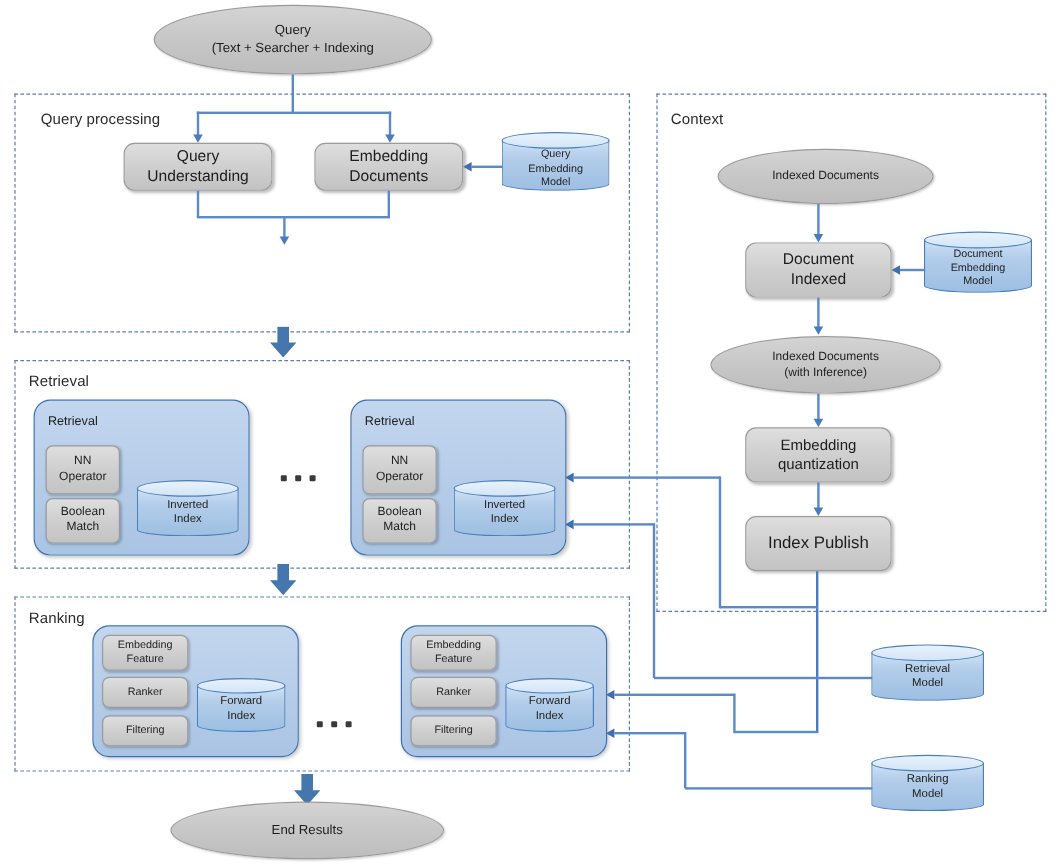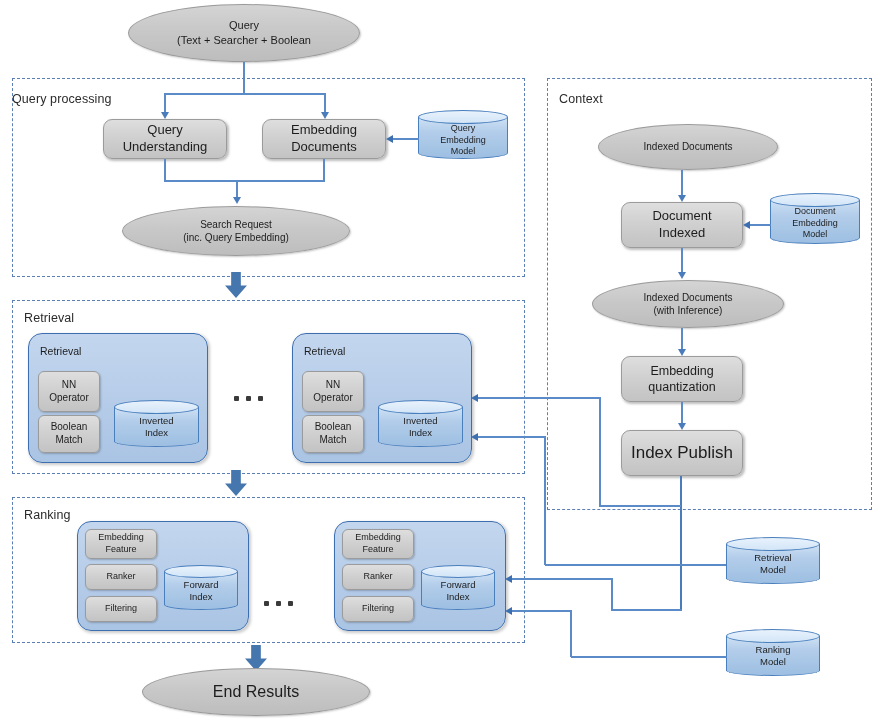--- a/index.html
+++ b/index.html
@@ -136,32 +136,32 @@
     display:block;width:5px;height:5px;background:#3a3a3a;border-radius:1px;
   }
 </style>
 </head>
 <body>
 
 <div id="canvas">
 
   <div class="ellipse" style="left:128px;top:4px;width:232px;height:58px;font-size:11px;">
     <span>Query</span>
-    <span>(Text + Searcher + Boolean</span>
+    <span>(Text + Searcher + Indexing</span>
   </div>
 
   <div class="ln v" style="left:243px;top:62px;width:2px;height:32px;"></div>
   <div class="ln h" style="left:164px;top:93px;width:162px;height:2px;"></div>
   <div class="ln v" style="left:164px;top:93px;width:2px;height:20px;"></div>
   <div class="ah down" style="left:160.5px;top:112px;"></div>
   <div class="ln v" style="left:324px;top:93px;width:2px;height:20px;"></div>
   <div class="ah down" style="left:320.5px;top:112px;"></div>
 
   <div class="section" style="left:12px;top:78px;width:513px;height:199px;"></div>
-  <div class="section-title" style="left:12px;top:92px;">Query processing</div>
+  <div class="section-title" style="left:34px;top:92px;">Query processing</div>
 
   <div class="procbox" style="left:103px;top:119px;width:124px;height:40px;font-size:13px;">
     <span>Query</span>
     <span>Understanding</span>
   </div>
 
   <div class="procbox" style="left:262px;top:119px;width:124px;height:40px;font-size:13px;">
     <span>Embedding</span>
     <span>Documents</span>
   </div>
@@ -177,24 +177,20 @@
   </div>
   <div class="ln h" style="left:393px;top:138px;width:26px;height:2px;"></div>
   <div class="ah left" style="left:386px;top:134.5px;"></div>
 
   <div class="ln v" style="left:164px;top:159px;width:2px;height:22px;"></div>
   <div class="ln v" style="left:323px;top:159px;width:2px;height:22px;"></div>
   <div class="ln h" style="left:164px;top:180px;width:161px;height:2px;"></div>
   <div class="ln v" style="left:236px;top:180px;width:2px;height:18px;"></div>
   <div class="ah down" style="left:232.5px;top:197px;"></div>
 
-  <div class="ellipse" style="left:122px;top:206px;width:228px;height:50px;font-size:10px;">
-    <span>Search Request</span>
-    <span>(inc. Query Embedding)</span>
-  </div>
 
   <div class="blockarrow" style="left:225px;top:272px;"></div>
 
   <div class="section" style="left:12px;top:300px;width:513px;height:174px;"></div>
   <div class="section-title" style="left:24px;top:311px;">Retrieval</div>
 
   <div class="panel" style="left:28px;top:333px;width:180px;height:130px;"></div>
   <div class="panel-title" style="left:40px;top:345px;">Retrieval</div>
   <div class="procbox small" style="left:38px;top:371px;width:62px;height:41px;font-size:10px;">
     <span>NN</span>
@@ -284,21 +280,21 @@
     <div class="body" style="top:7px;height:38px;"></div>
     <div class="top" style="height:13px;"></div>
     <div class="txt" style="top:14px;font-size:9.5px;">
       <span>Forward</span>
       <span>Index</span>
     </div>
   </div>
 
   <div class="blockarrow" style="left:245px;top:645px;"></div>
 
-  <div class="ellipse" style="left:142px;top:668px;width:228px;height:48px;font-size:16px;">
+  <div class="ellipse" style="left:142px;top:668px;width:228px;height:48px;font-size:11px;">
     <span>End Results</span>
   </div>
 
   <div class="section" style="left:547px;top:78px;width:325px;height:432px;"></div>
   <div class="section-title" style="left:559px;top:92px;">Context</div>
 
   <div class="ellipse" style="left:598px;top:124px;width:180px;height:46px;font-size:10px;">
     <span>Indexed Documents</span>
   </div>
   <div class="ln v" style="left:681px;top:170px;width:2px;height:26px;"></div>
@@ -333,21 +329,21 @@
   <div class="ah down" style="left:677.5px;top:349px;"></div>
 
   <div class="procbox" style="left:621px;top:356px;width:122px;height:46px;font-size:12.5px;">
     <span>Embedding</span>
     <span>quantization</span>
   </div>
 
   <div class="ln v" style="left:681px;top:402px;width:2px;height:22px;"></div>
   <div class="ah down" style="left:677.5px;top:423px;"></div>
 
-  <div class="procbox" style="left:621px;top:430px;width:122px;height:46px;font-size:17px;">
+  <div class="procbox" style="left:621px;top:430px;width:122px;height:46px;font-size:14px;">
     <span>Index Publish</span>
   </div>
 
   <div class="ln v thick" style="left:680px;top:476px;width:2.4px;height:134px;"></div>
 
   <div class="ln h" style="left:600px;top:505px;width:81px;height:2px;"></div>
   <div class="ln v" style="left:599px;top:397px;width:2px;height:110px;"></div>
   <div class="ln h" style="left:478px;top:397px;width:122px;height:2px;"></div>
   <div class="ah left" style="left:471px;top:393.5px;"></div>
 

